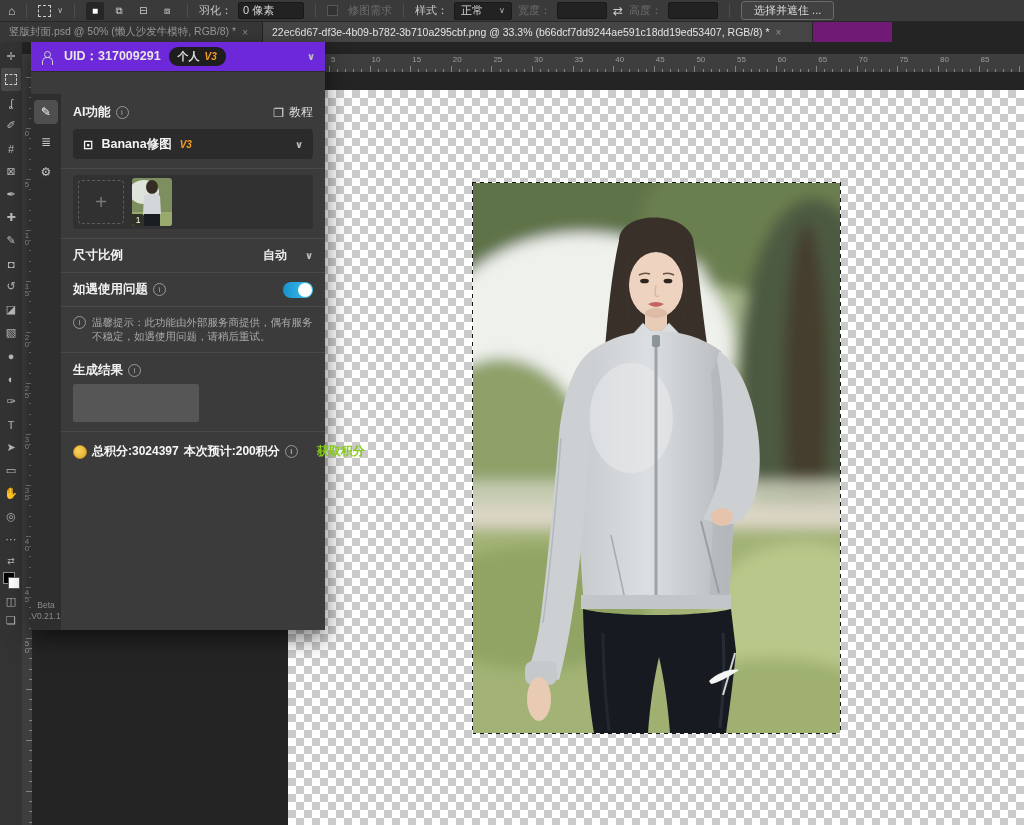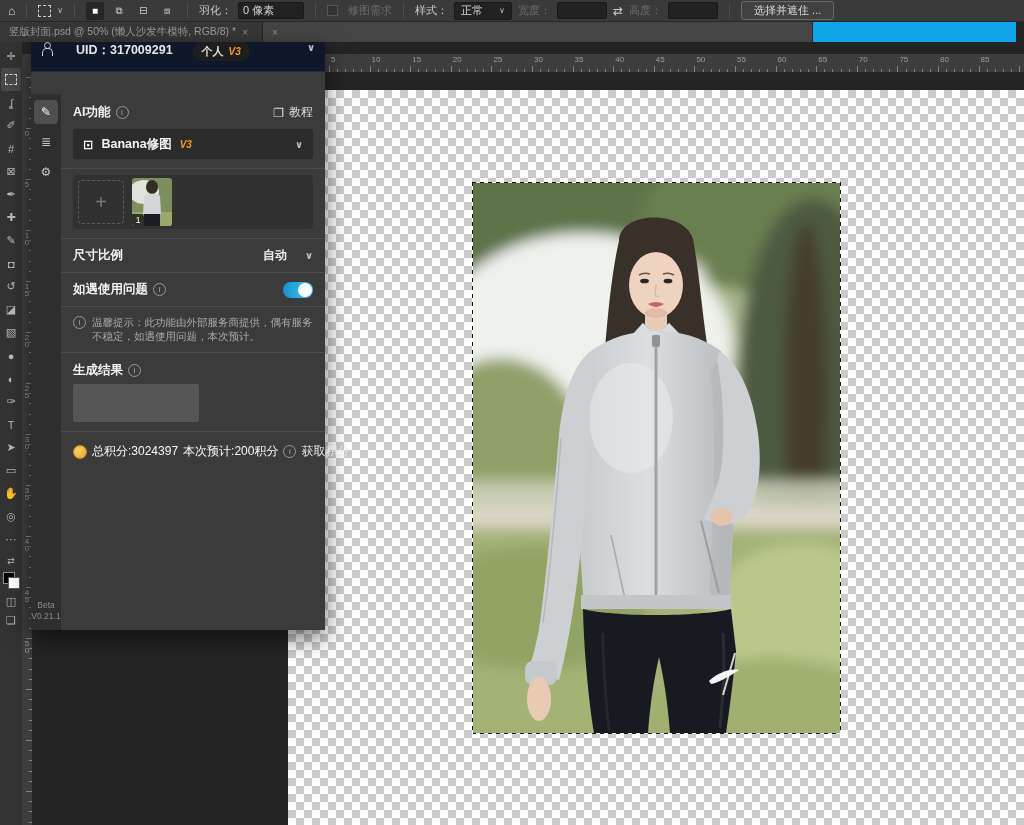--- a/index.html
+++ b/index.html
@@ -21,21 +21,21 @@
           width:56px;padding:0 4px;border-radius:2px;font-family:inherit}
   .oinput.short{width:40px}
   .osel{background:#222;border:1px solid #191919;color:#d8d8d8;height:16px;display:flex;
         align-items:center;gap:16px;padding:0 6px;border-radius:2px}
   .dim{color:#6e6e6e}
   .cbox{width:9px;height:9px;border:1px solid #565656;background:#333;display:inline-block;margin-right:4px}
   #selmask{border:1px solid #6a6a6a;border-radius:3px;background:#414141;color:#dcdcdc;
            height:17px;display:flex;align-items:center;padding:0 12px;font-size:11px}
 
   
-  #tabbar{position:absolute;left:0;top:22px;width:1016px;height:20px;background:#0ea5e9;
+  #tabbar{position:absolute;left:0;top:22px;width:892px;height:20px;background:#701a75;
           display:flex;z-index:19;overflow:hidden}
   .tab{height:20px;display:flex;align-items:center;gap:6px;padding:0 9px;font-size:10.5px;
        border-right:1px solid #232323;overflow:hidden;box-sizing:border-box}
   .tab .tlabel{overflow:hidden;white-space:nowrap}
   .tab.active{background:#454545;color:#e4e4e4}
   .tab.inactive{background:#373737;color:#9a9a9a}
   .tclose{color:#8f8f8f;font-size:10px;flex:0 0 auto}
 
   
   #tools{position:absolute;left:0;top:42px;width:22px;height:783px;background:#333;
@@ -69,21 +69,21 @@
   .ant{position:absolute;z-index:4}
   .ant.h{height:1px;width:369px;background:repeating-linear-gradient(90deg,#151515 0 4px,#fafafa 4px 8px)}
   .ant.v{width:1px;height:552px;background:repeating-linear-gradient(180deg,#151515 0 4px,#fafafa 4px 8px)}
 
   
   #panel{position:absolute;left:31px;top:42px;width:294px;height:588px;background:#3b3b3b;
          box-shadow:0 8px 22px rgba(0,0,0,.55);z-index:30;color:#ddd}
   #ptitle{height:22px;background:#404040;display:flex;align-items:center;padding:0 4px 0 6px;
           border-bottom:1px solid #2c2c2c;font-size:12px;color:#ebebeb;font-weight:bold}
   .pticons{margin-left:auto;display:flex;gap:14px;color:#c2c2c2;font-size:11px;font-weight:normal;padding-right:6px}
-  #puid{height:29px;background:#0f172a;display:flex;align-items:flex-start;gap:20px;padding:0 10px;
+  #puid{height:29px;background:#6d28d9;display:flex;align-items:center;gap:8px;padding:0 10px;
         border-bottom:1px solid #2c2c2c;font-size:12.5px;color:#e6e6e6;font-weight:bold}
   .person{width:15px;height:12px;position:relative}
   .person i{position:absolute;border:1.5px solid #cfcfcf;border-radius:50%}
   .person .hd{width:5px;height:5px;left:3px;top:0}
   .person .bd{width:9px;height:7px;left:1px;top:6px;border-radius:5px 5px 0 0;border-bottom:none}
   .badge{background:#1e1e1e;border-radius:9px;padding:2px 9px;font-size:11px;display:flex;gap:5px;
          align-items:center;color:#e0e0e0;font-weight:bold}
   .v3{color:#f59b22;font-style:italic;font-weight:bold;font-size:10px}
   #puid .chevr{margin-left:auto;color:#c0c0c0;font-size:10px}
   #pbody{position:absolute;left:0;top:52px;right:0;bottom:0}
@@ -116,25 +116,25 @@
   .toggle{width:30px;height:16px;border-radius:8px;background:linear-gradient(90deg,#1793cf,#41c6f2);
           position:relative;margin-left:auto}
   .knob{position:absolute;right:1px;top:1px;width:14px;height:14px;border-radius:50%;background:#fff}
   #ptext{margin:2px 12px 0;height:126px;background:#4c4c4c;border-radius:4px;padding:8px 9px;
          color:#f4f4f4;font-size:12.5px;position:relative;box-sizing:border-box}
   #trash{position:absolute;right:9px;bottom:8px;opacity:.85}
   #notice{margin:8px 12px 0;display:flex;gap:6px;color:#a9a9a9;font-size:10.5px;line-height:14px;align-items:flex-start}
   #notice .info{margin:1px 0 0}
   #reslabel{padding:9px 12px 0;display:flex;align-items:center}
   #resbox{margin:5px 12px 0;width:126px;height:38px;background:#565656;border-radius:2px}
-  #credits{margin:11px 12px 0;display:flex;align-items:center;gap:5px;font-size:12px;font-weight:normal;
+  #credits{margin:11px 12px 0;display:flex;align-items:center;gap:5px;font-size:12px;font-weight:bold;
            color:#f7f7f7;white-space:nowrap}
   .coin{width:12px;height:12px;border-radius:50%;flex:0 0 auto;
         background:radial-gradient(circle at 35% 35%,#f8d35a,#e2a62c);border:1px solid #c38d26}
-  #getcredits{color:#e5e5e5;margin-left:0}
+  #getcredits{color:#84cc16;margin-left:14px}
   #procbtn{margin:9px 12px 0;height:34px;border-radius:17px;background:#2c2c2c;display:flex;
            align-items:center;justify-content:center;gap:9px;color:#fff;font-size:13px;font-weight:bold}
   .ring{width:13px;height:13px;border:2.5px solid #fff;border-radius:50%;box-sizing:border-box}
 </style>
 </head>
 <body>
 
 <div id="pasteboard"></div>
 <div id="checker"></div>
 
@@ -471,20 +471,21 @@
   <span class="vsep"></span>
   <span id="selmask">选择并遮住 ...</span>
 </div>
 
 <div id="tabbar">
     <div class="tab inactive" style="flex: 0 0 auto; width: 263px;">
       <span class="tlabel">竖版封面.psd @ 50% (懒人沙发牛模特, RGB/8) *</span>
       <span class="tclose">×</span>
     </div>
     <div class="tab active" style="flex: 0 0 auto; width: 550px;">
+      <span class="tlabel">22ec6d67-df3e-4b09-b782-3b710a295cbf.png @ 33.3% (b66dcf7dd9244ae591c18dd19ed53407, RGB/8) *</span>
       <span class="tclose">×</span>
     </div>
   </div>
 
 <div id="tools">
     <div class="tool">✛</div>
     <div class="tool selected">
       <span class="marq"></span>
     </div>
     <div class="tool">ʆ</div>
@@ -583,21 +584,21 @@
       <div class="prow">
         <span class="slabel">如遇使用问题</span>
         <span class="info">i</span>
         <span class="toggle">
             <span class="knob"></span>
           </span>
       </div>
       <div class="hr" style="margin-top:0"></div>
       <div id="notice">
         <span class="info">i</span>
-        <span>温馨提示：此功能由外部服务商提供，偶有服务不稳定，如遇使用问题，本次预计。</span>
+        <span>温馨提示：此功能由外部服务商提供，偶有服务不稳定，如遇使用问题，请稍后重试。</span>
       </div>
       <div class="hr"></div>
       <div id="reslabel">
         <span class="slabel">生成结果</span>
         <span class="info">i</span>
       </div>
       <div id="resbox"></div>
       <div class="hr"></div>
       <div id="credits">
         <span class="coin"></span>

